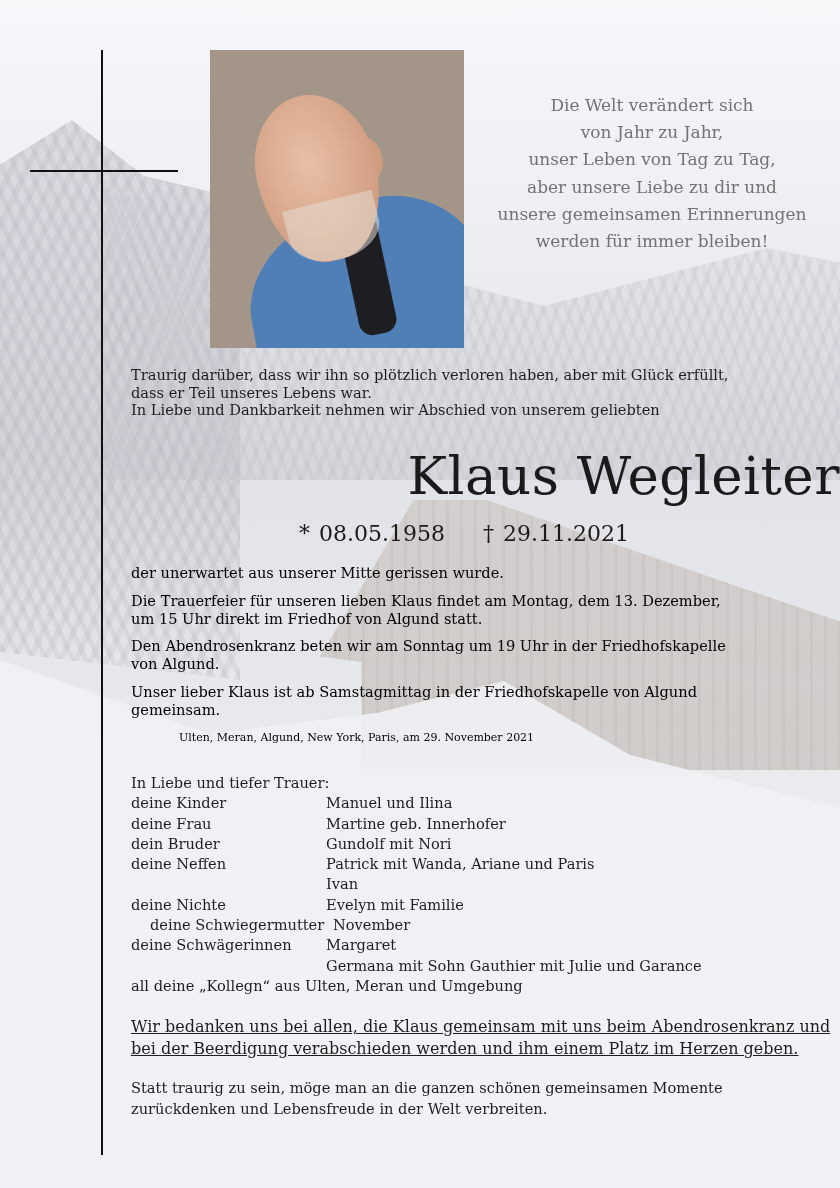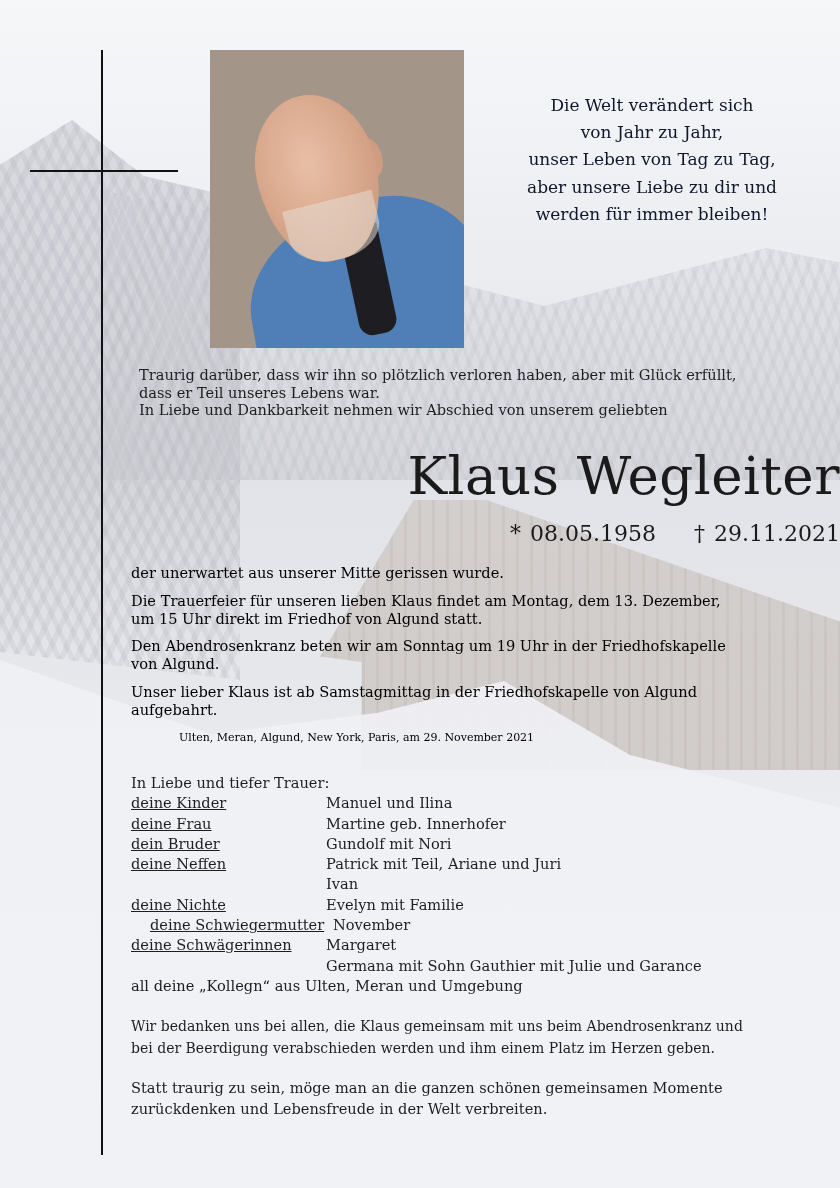--- a/index.html
+++ b/index.html
@@ -74,49 +74,49 @@
     }
     .portrait .beard {
       position: absolute; left: 78px; top: 150px; width: 92px; height: 60px;
       background: rgba(230,220,212,0.55); border-radius: 0 0 50% 50%;
       transform: rotate(-14deg);
     }
 
     
     .poem {
       position: absolute; left: 482px; top: 92px; width: 340px;
-      text-align: center; font-size: 17px; line-height: 27.2px; color: #0f172a;
+      text-align: center; font-size: 17px; line-height: 27.2px; color: #737373;
     }
     .poem div { white-space: nowrap; }
 
     
     .txt { position: absolute; left: 131px; font-size: 14.6px; line-height: 17.5px; color: #1e1e1e; white-space: nowrap; }
-    .intro { top: 366px; margin-left: 8px; }
+    .intro { top: 366px; }
     .name {
       position: absolute; left: 0; width: 840px; top: 446px; text-align: right;
       font-size: 53px; line-height: 60px; color: #1a1a1a; padding-left: 80px; box-sizing: border-box;
       letter-spacing: 0.5px;
     }
     .dates {
-      position: absolute; left: 0; width: 840px; top: 520px; text-align: right;
+      position: absolute; left: 0; width: 840px; top: 520px; text-align: center;
       font-size: 22px; line-height: 28px; color: #1a1a1a; padding-left: 88px; box-sizing: border-box;
       word-spacing: 2px;
     }
     .dates .gap { display: inline-block; width: 38px; }
 
     .p { position: absolute; left: 131px; font-size: 14.6px; line-height: 17.5px; color: #000000; white-space: nowrap; }
     .p.small { font-size: 11px; margin-left: 48px; }
 
     .mourners { position: absolute; left: 131px; top: 773px; font-size: 14.6px; line-height: 20.3px; color: #1e1e1e; }
     .mourners .row { display: flex; white-space: nowrap; }
-    .mourners .rel { width: 195px; text-decoration: underline; }
+    .mourners .rel { width: 195px; }
     .mourners .rel.wide { width: 183px; margin-left: 19px; }
     .mourners .rel.wide2 { width: 195px; }
 
-    .thanks { position: absolute; left: 131px; top: 1016px; font-size: 14px; line-height: 21.5px; color: #1e1e1e; white-space: nowrap; }
+    .thanks { position: absolute; left: 131px; top: 1016px; font-size: 16px; line-height: 21.5px; color: #1e1e1e; white-space: nowrap; text-decoration: underline; }
     .closing {
       position: absolute; left: 131px; width: 666px; top: 1077px; text-align: left;
       font-size: 14.6px; line-height: 21px; color: #1e1e1e;
     }
   </style>
 </head>
 <body>
 
 <div class="bg">
   <div class="forest-left"></div>
@@ -136,20 +136,21 @@
   <div class="ear"></div>
   <div class="head"></div>
   <div class="beard"></div>
 </div>
 
 <div class="poem">
   <div>Die Welt verändert sich</div>
   <div>von Jahr zu Jahr,</div>
   <div>unser Leben von Tag zu Tag,</div>
   <div>aber unsere Liebe zu dir und</div>
+  <div>unsere gemeinsamen Erinnerungen</div>
   <div>werden für immer bleiben!</div>
 </div>
 
 <div class="txt intro">
   <div>Traurig darüber, dass wir ihn so plötzlich verloren haben, aber mit Glück erfüllt,</div>
   <div>dass er Teil unseres Lebens war.</div>
   <div>In Liebe und Dankbarkeit nehmen wir Abschied von unserem geliebten</div>
 </div>
 
 <div class="name">Klaus Wegleiter</div>
@@ -164,21 +165,21 @@
 <div class="p" style="top:592px">
   <div>Die Trauerfeier für unseren lieben Klaus findet am Montag, dem 13. Dezember,</div>
   <div>um 15 Uhr direkt im Friedhof von Algund statt.</div>
 </div>
 <div class="p" style="top:637px">
   <div>Den Abendrosenkranz beten wir am Sonntag um 19 Uhr in der Friedhofskapelle</div>
   <div>von Algund.</div>
 </div>
 <div class="p" style="top:683px">
   <div>Unser lieber Klaus ist ab Samstagmittag in der Friedhofskapelle von Algund</div>
-  <div>aufgebahrt.</div>
+  <div>gemeinsam.</div>
 </div>
 <div class="p small" style="top:729px">
   <div>Ulten, Meran, Algund, New York, Paris, am 29. November 2021</div>
 </div>
 
 <div class="mourners">
   <div>In Liebe und tiefer Trauer:</div>
   <div class="row">
     <span class="rel">deine Kinder</span>
     <span>Manuel und Ilina</span>
@@ -186,21 +187,21 @@
   <div class="row">
     <span class="rel">deine Frau</span>
     <span>Martine geb. Innerhofer</span>
   </div>
   <div class="row">
     <span class="rel">dein Bruder</span>
     <span>Gundolf mit Nori</span>
   </div>
   <div class="row">
     <span class="rel">deine Neffen</span>
-    <span>Patrick mit Teil, Ariane und Juri</span>
+    <span>Patrick mit Wanda, Ariane und Paris</span>
   </div>
   <div class="row">
     <span class="rel"></span>
     <span>Ivan</span>
   </div>
   <div class="row">
     <span class="rel">deine Nichte</span>
     <span>Evelyn mit Familie</span>
   </div>
   <div class="row">

